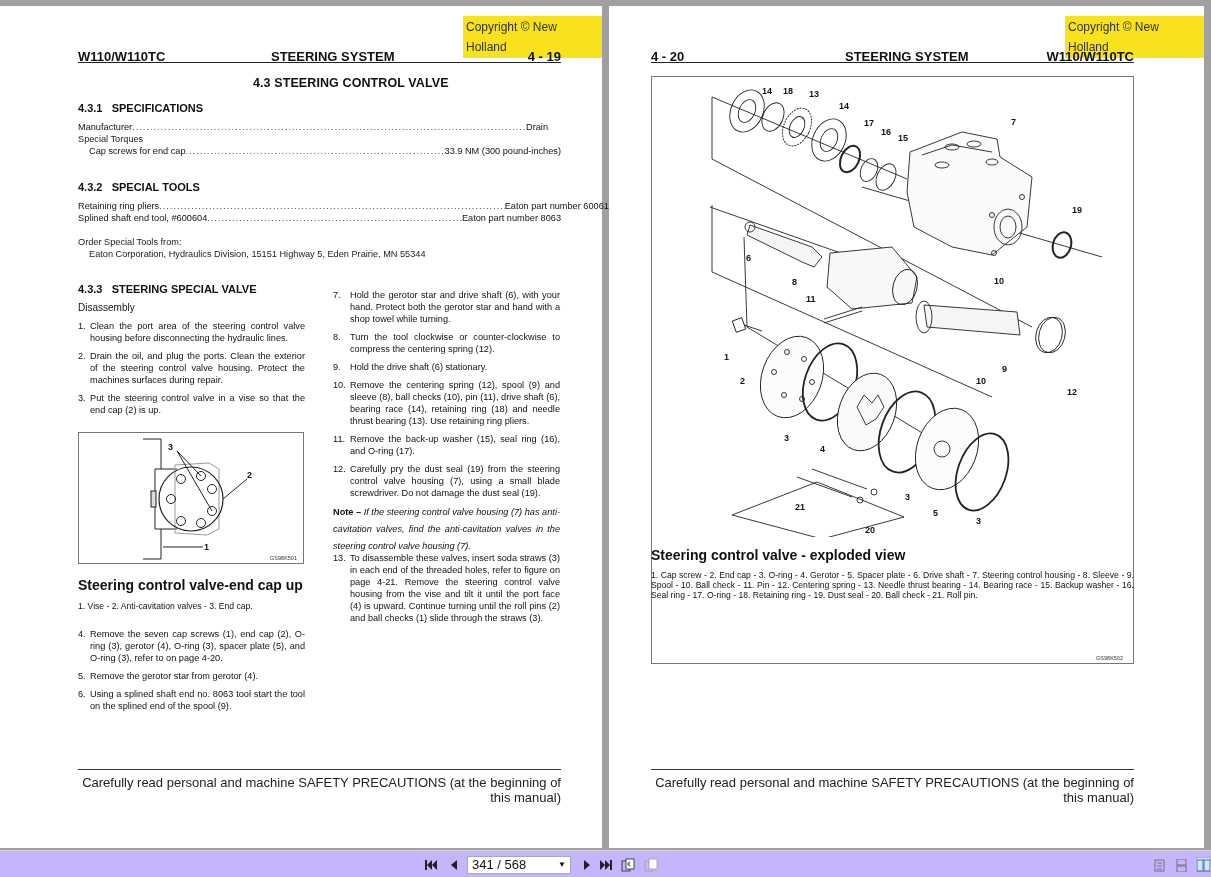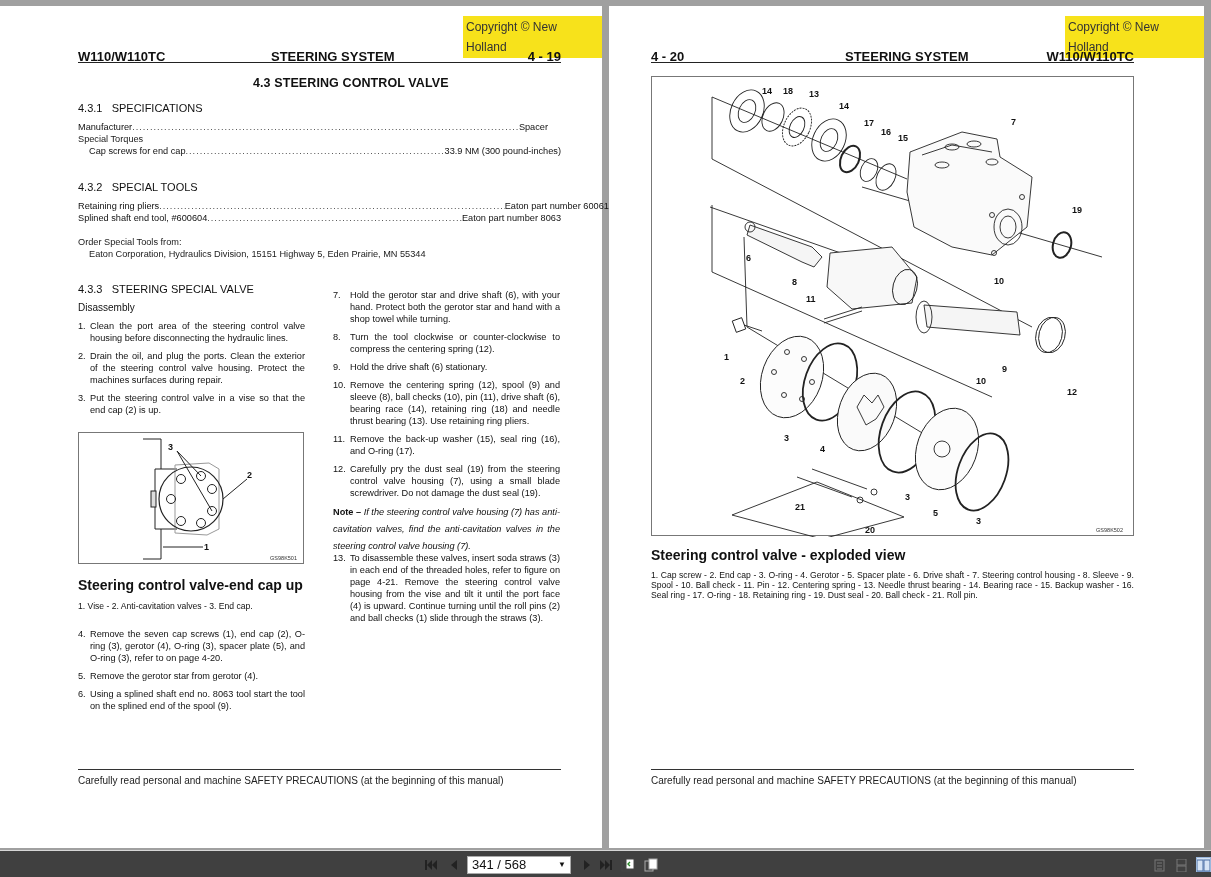--- a/index.html
+++ b/index.html
@@ -5,43 +5,43 @@
 *{box-sizing:border-box;margin:0;padding:0}
 html,body{width:1211px;height:877px;overflow:hidden;background:#9c9c9c;font-family:"Liberation Sans",sans-serif;color:#111}
 .viewer{position:relative;width:1211px;height:850px;background:#a0a0a0}
 .page{position:absolute;top:6px;background:#fff;height:842px}
 .page.left{left:0;width:602px}
 .page.right{left:609px;width:595px}
 .copyright{position:absolute;top:10px;background:#f7e21b;color:#333;font-size:12px;padding:1px 3px;line-height:20px}
 .hdr{position:absolute;top:43px;height:14px;font-size:13px;font-weight:bold;border-bottom:1.5px solid #222;padding-bottom:2px}
 .hdr span{position:absolute;top:0}
 .footer-line{position:absolute;top:763px;height:0;border-top:1.3px solid #333}
-.footer-text{position:absolute;top:769px;font-size:10px;color:#222;text-align:left}
+.footer-text{position:absolute;top:769px;font-size:13px;color:#222;text-align:right}
 .t{position:absolute;font-size:9.2px;line-height:12px;color:#1a1a1a}
 .h1{position:absolute;font-size:12.5px;font-weight:bold;letter-spacing:0.1px}
-.h2{position:absolute;font-size:11px;font-weight:normal}
+.h2{position:absolute;font-size:11px;font-weight:bold}
 .sub{position:absolute;font-size:10px;font-weight:normal}
 .row{position:absolute;font-size:9.2px;line-height:12px;display:flex;white-space:nowrap;overflow:hidden}
 .row .lbl{flex:none}
 .row .dots{flex:1;overflow:hidden;color:#444;letter-spacing:1px}
 .row .dots::before{content:"..............................................................................................................................................................................................................................."}
 .row .val{flex:none}
 .steps{position:absolute;font-size:9.2px;line-height:12px;text-align:justify}
 .step{display:flex;margin-bottom:6px}
 .step .n{flex:none;width:12px}
 .step.wide .n{width:17px}
 .step .tx{flex:1}
 .fig{position:absolute;border:1px solid #777;background:#fff}
 .figcode{position:absolute;font-size:5.5px;color:#333}
 .cap{position:absolute;font-size:14px;font-weight:bold}
 .legend{position:absolute;font-size:8.6px;line-height:10px;text-align:justify}
 .note{position:absolute;font-size:9.2px;line-height:17px;text-align:justify}
 .note i{font-style:italic}
 .callout{font-family:"Liberation Sans",sans-serif;font-size:9px;font-weight:bold;fill:#111}
-.toolbar{position:absolute;top:850px;left:0;width:1211px;height:27px;background:#404040;border-top:1px solid #d6d6d6}
+.toolbar{position:absolute;top:850px;left:0;width:1211px;height:27px;background:#c4b5fd;border-top:1px solid #d6d6d6}
 .tb-btn{position:absolute;top:6px;height:16px;width:16px;display:flex;align-items:center;justify-content:center;font-size:12px;color:#222;cursor:pointer}
 .page-box{position:absolute;top:5px;left:467px;width:104px;height:18px;background:#fff;border:1px solid #aaa;font-size:13px;line-height:16px;padding-left:4px;color:#111}
 .page-box .dd{position:absolute;right:4px;top:0;font-size:8px}
 .viewbtn{position:absolute;top:7px;width:13px;height:13px}
 </style>
 </head>
 <body>
 
 <div class="viewer">
 
@@ -53,21 +53,21 @@
       <span style="left:193px">STEERING SYSTEM</span>
       <span style="right:0">4 - 19</span>
     </div>
 
     <div class="h1" style="left:253px;top:70px">4.3  STEERING CONTROL VALVE</div>
 
     <div class="h2" style="left:78px;top:96px;white-space:pre">4.3.1   SPECIFICATIONS</div>
     <div class="row" style="left:78px;top:115px;width:470px">
       <span class="lbl">Manufacturer </span>
         <span class="dots"></span>
-        <span class="val"> Spacer</span>
+        <span class="val"> Drain</span>
     </div>
     <div class="t" style="left:78px;top:127px">Special Torques</div>
     <div class="row" style="left:89px;top:139px;width:472px">
       <span class="lbl">Cap screws for end cap </span>
         <span class="dots"></span>
         <span class="val">33.9 NM (300 pound-inches)</span>
     </div>
 
     <div class="h2" style="left:78px;top:175px;white-space:pre">4.3.2   SPECIAL TOOLS</div>
     <div class="row" style="left:78px;top:194px;width:536px">
@@ -195,21 +195,21 @@
 
   <div class="page right">
     <div class="copyright" style="left:456px">Copyright © New Holland</div>
 
     <div class="hdr" style="left:42px;width:483px">
       <span style="left:0">4 - 20</span>
       <span style="left:194px">STEERING SYSTEM</span>
       <span style="right:0">W110/W110TC</span>
     </div>
 
-    <div class="fig" style="left:42px;top:70px;width:483px;height:460px">
+    <div class="fig" style="left:42px;top:70px;width:483px;height:588px">
       <svg width="483" height="460" viewBox="0 0 483 460">
         <g stroke="#222" fill="none" stroke-width="0.9">
 
           <polyline points="60,20 60,82 380,250"></polyline>
           <polyline points="60,128 60,195 340,320"></polyline>
           <polyline points="92,160 95,250 310,380"></polyline>
           <line x1="60" y1="20" x2="255" y2="102"></line>
           <line x1="58" y1="130" x2="200" y2="180"></line>
           <line x1="210" y1="110" x2="450" y2="180"></line>
 

